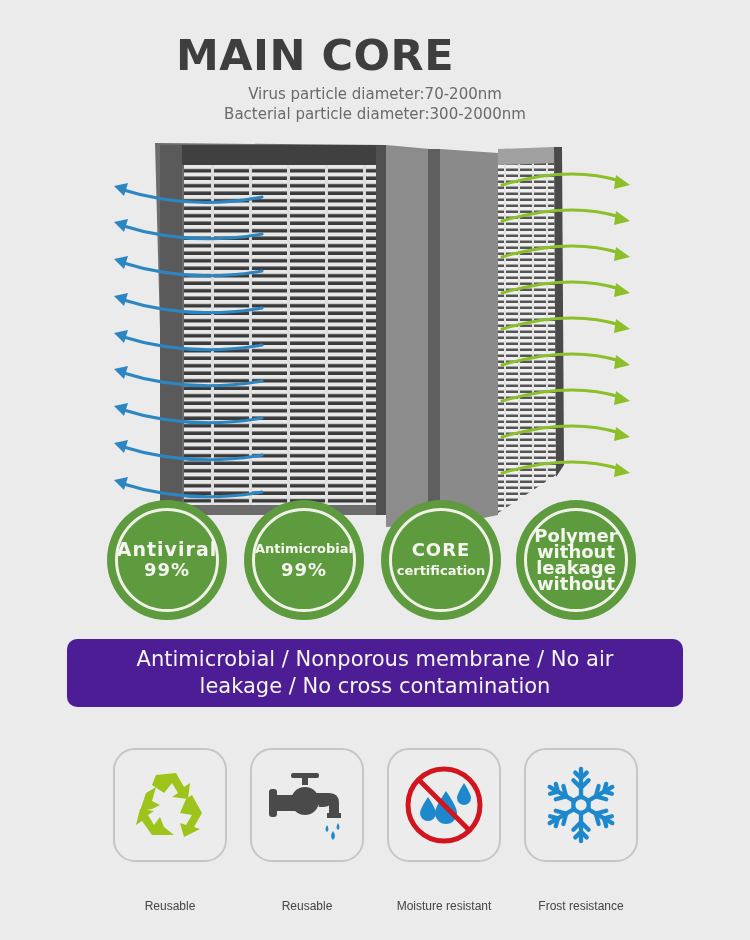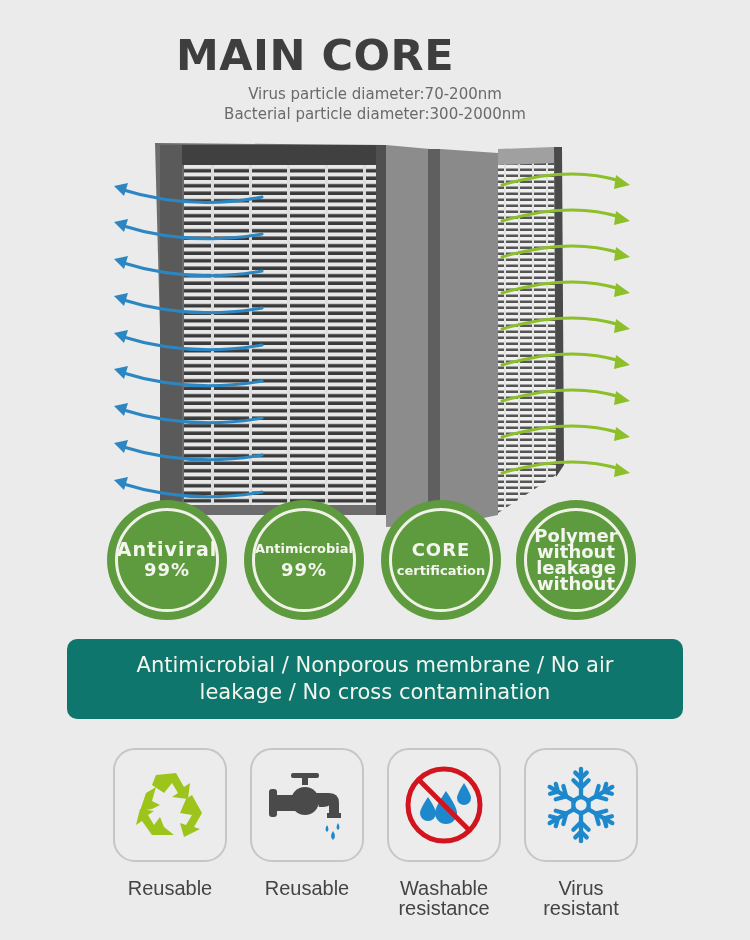--- a/index.html
+++ b/index.html
@@ -28,33 +28,33 @@
     width: 104px; height: 104px; border-radius: 50%; border: 3px solid #f0f2e8;
     display: flex; flex-direction: column; align-items: center; justify-content: center;
     color: #f5f5ef; text-align: center; font-weight: bold;
   }
   .badge-ring .l1 { font-size: 19px; letter-spacing: 1px; line-height: 20px; }
   .badge-ring .l2 { font-size: 18px; letter-spacing: 1px; line-height: 22px; }
   .badge-ring .sm { font-size: 13px; letter-spacing: 0; }
   .badge-ring .ml { font-size: 18px; line-height: 16px; letter-spacing: 0; }
 
   .banner {
-    position: absolute; left: 67px; top: 639px; width: 616px; height: 80px;
-    background: #0f766e; border-radius: 10px; display: flex; align-items: center;
+    position: absolute; left: 67px; top: 639px; width: 616px; height: 68px;
+    background: #4c1d95; border-radius: 10px; display: flex; align-items: center;
     justify-content: center; text-align: center; padding: 0 40px;
     color: #f4f6ee; font-size: 21px; line-height: 27px;
   }
 
   .feature { position: absolute; top: 748px; width: 114px; text-align: center; }
   .feature-box {
     width: 114px; height: 114px; border: 2px solid #c6c6c6; border-radius: 22px;
     background: #ececec; display: flex; align-items: center; justify-content: center;
   }
   .feature-label {
-    margin-top: 16px; font-family: "Liberation Sans", sans-serif; font-size: 20px;
+    margin-top: 34px; font-family: "Liberation Sans", sans-serif; font-size: 12px;
     color: #444; line-height: 20px;
   }
 </style>
 </head>
 <body>
 
 <div class="title">MAIN CORE</div>
 <div class="subtitle sub1">Virus particle diameter:70-200nm</div>
 <div class="subtitle sub2">Bacterial particle diameter:300-2000nm</div>
 
@@ -207,21 +207,21 @@
     <svg width="84" height="84" viewBox="0 0 84 84">
       <g fill="#1e88cc">
         <path d="M26,34 q-8,12 -8,16 a8,8 0 0 0 16,0 q0,-4 -8,-16z"></path>
         <path d="M44,28 q-11,16 -11,22 a11,11 0 0 0 22,0 q0,-6 -11,-22z"></path>
         <path d="M62,20 q-7,11 -7,15 a7,7 0 0 0 14,0 q0,-4 -7,-15z"></path>
       </g>
       <circle cx="42" cy="42" r="36" fill="none" stroke="#d2141e" stroke-width="5"></circle>
       <line x1="17" y1="17" x2="67" y2="67" stroke="#d2141e" stroke-width="5"></line>
     </svg>
   </div>
-  <div class="feature-label">Washable resistance</div>
+  <div class="feature-label">Moisture resistant</div>
 </div>
 
 <div class="feature" style="left:524px;">
   <div class="feature-box">
     <svg width="80" height="84" viewBox="-42 -42 84 84">
       <g stroke="#1e88cc" stroke-width="4.5" stroke-linecap="round" fill="none">
         <g id="arm">
           <line x1="0" y1="-8" x2="0" y2="-38"></line>
           <line x1="0" y1="-18" x2="-8" y2="-26"></line>
           <line x1="0" y1="-18" x2="8" y2="-26"></line>
@@ -230,14 +230,14 @@
         </g>
         <use href="#arm" transform="rotate(60)"></use>
         <use href="#arm" transform="rotate(120)"></use>
         <use href="#arm" transform="rotate(180)"></use>
         <use href="#arm" transform="rotate(240)"></use>
         <use href="#arm" transform="rotate(300)"></use>
         <polygon points="0,-9 8,-4.5 8,4.5 0,9 -8,4.5 -8,-4.5"></polygon>
       </g>
     </svg>
   </div>
-  <div class="feature-label">Virus resistant</div>
+  <div class="feature-label">Frost resistance</div>
 </div>
 
 </body></html>

